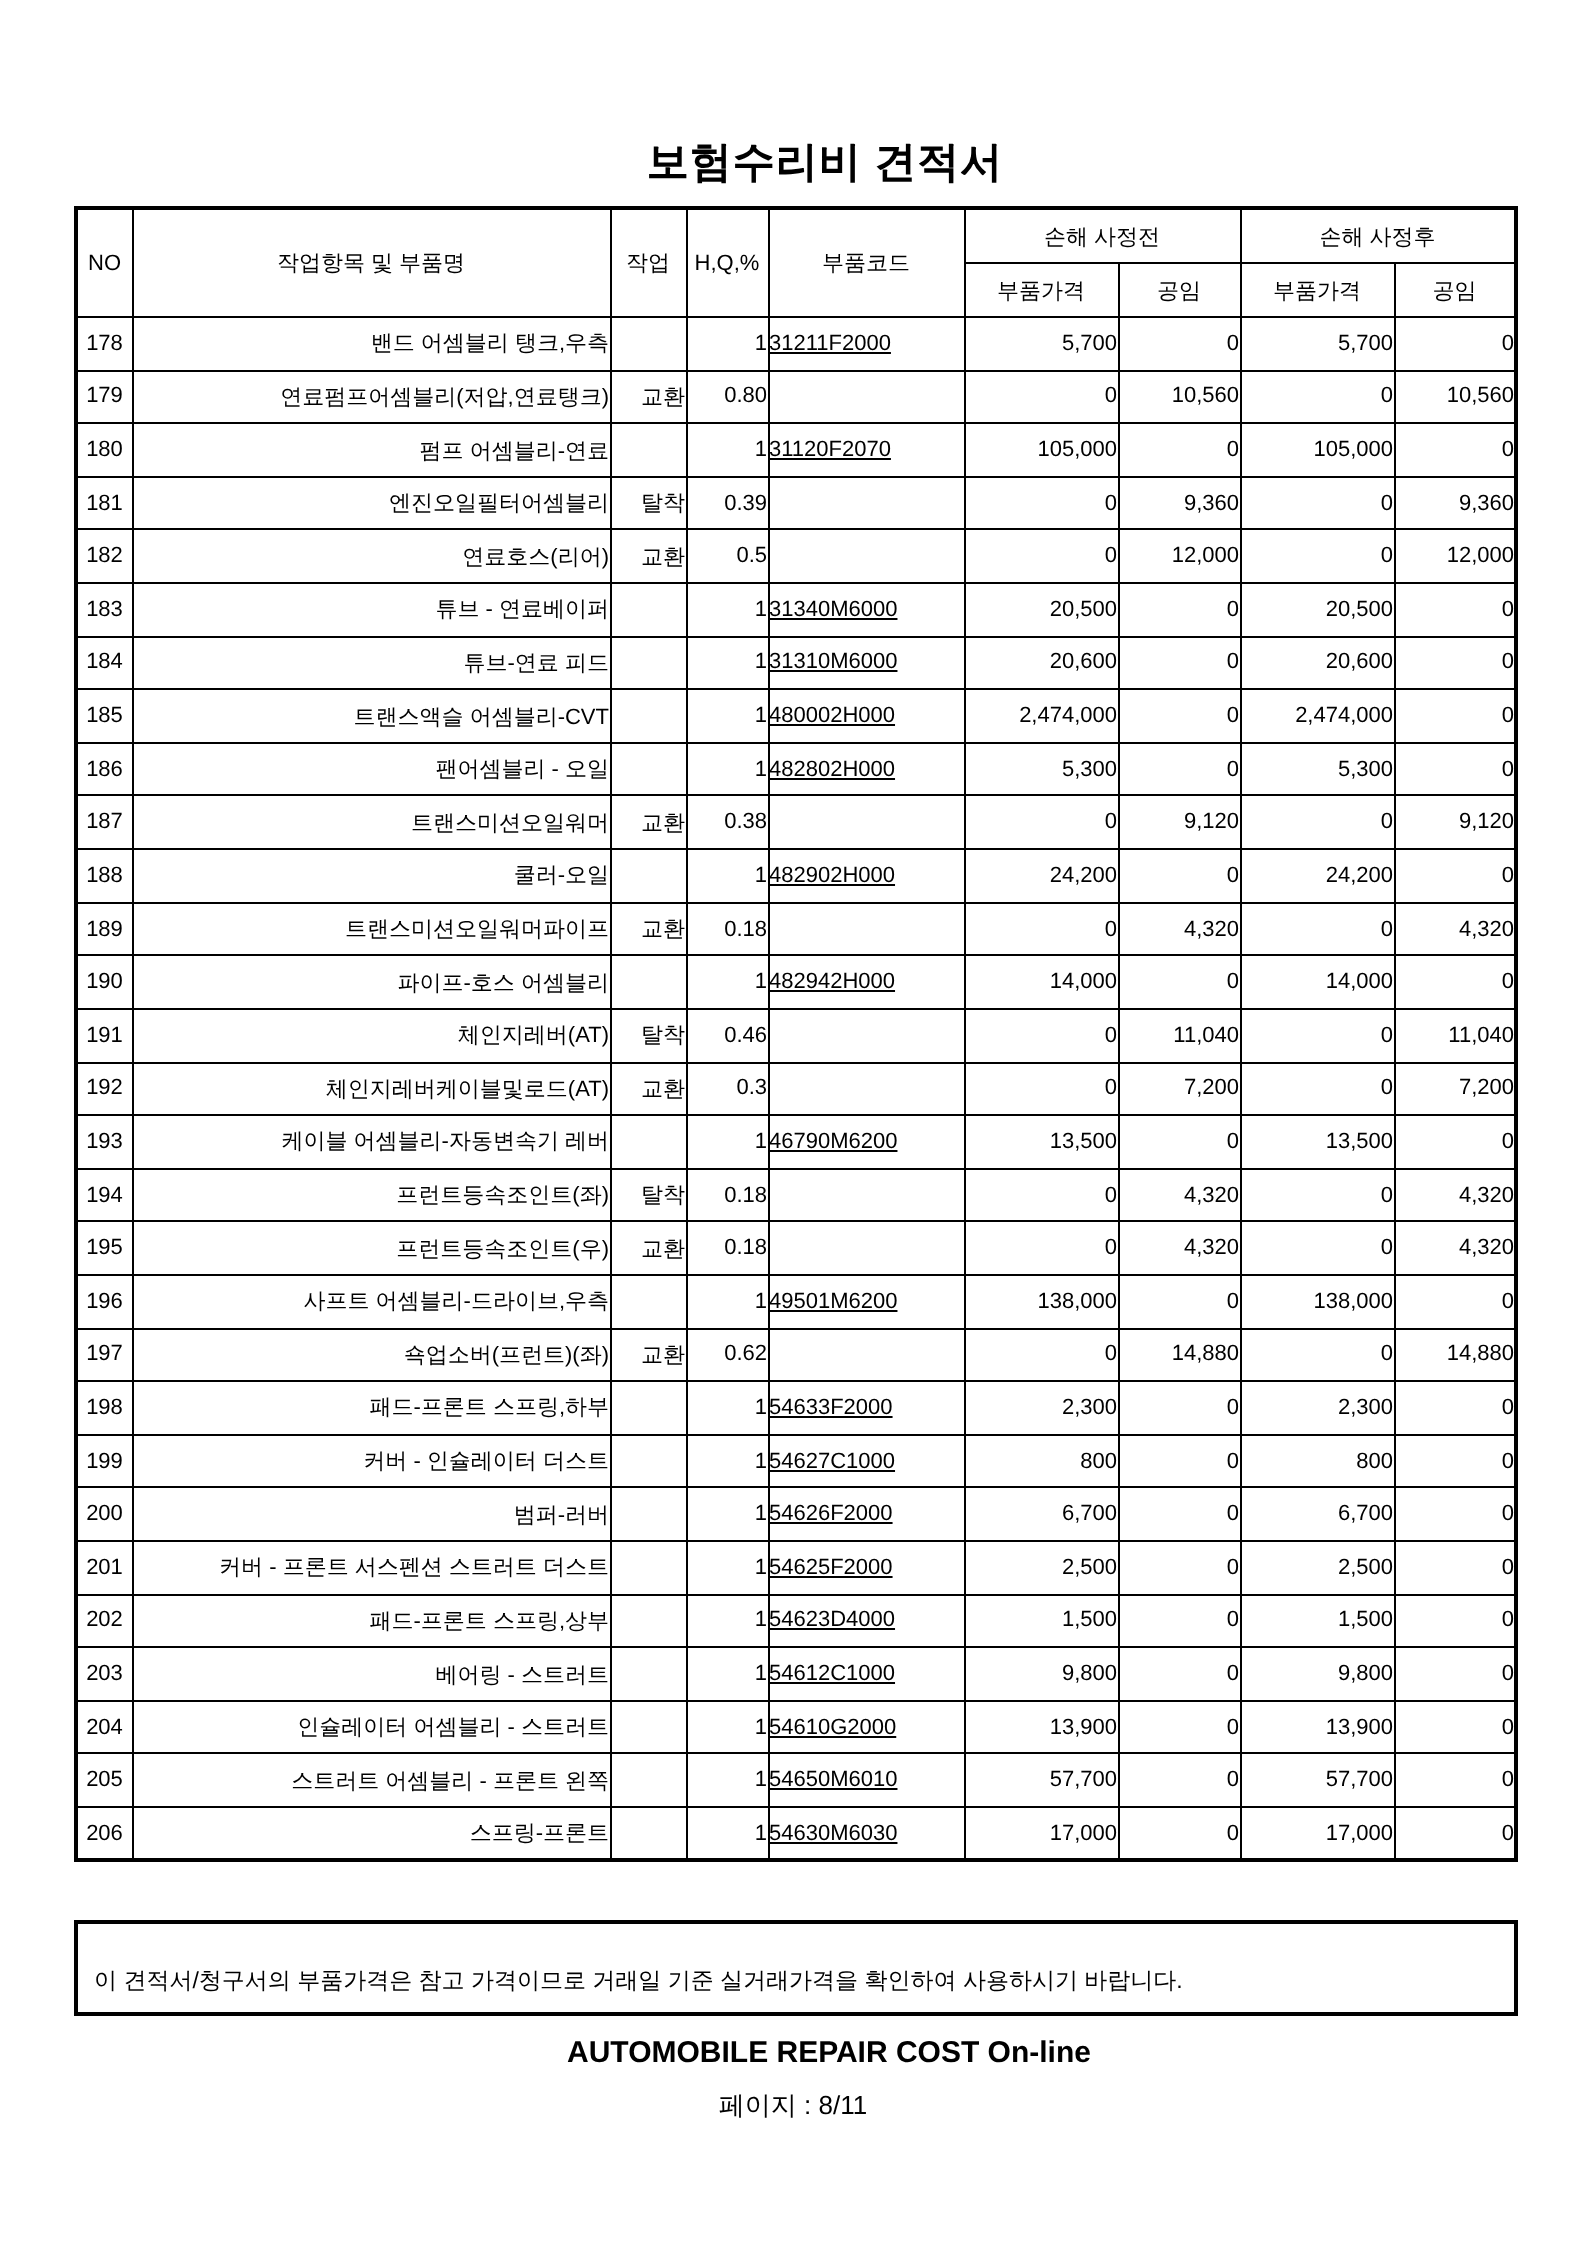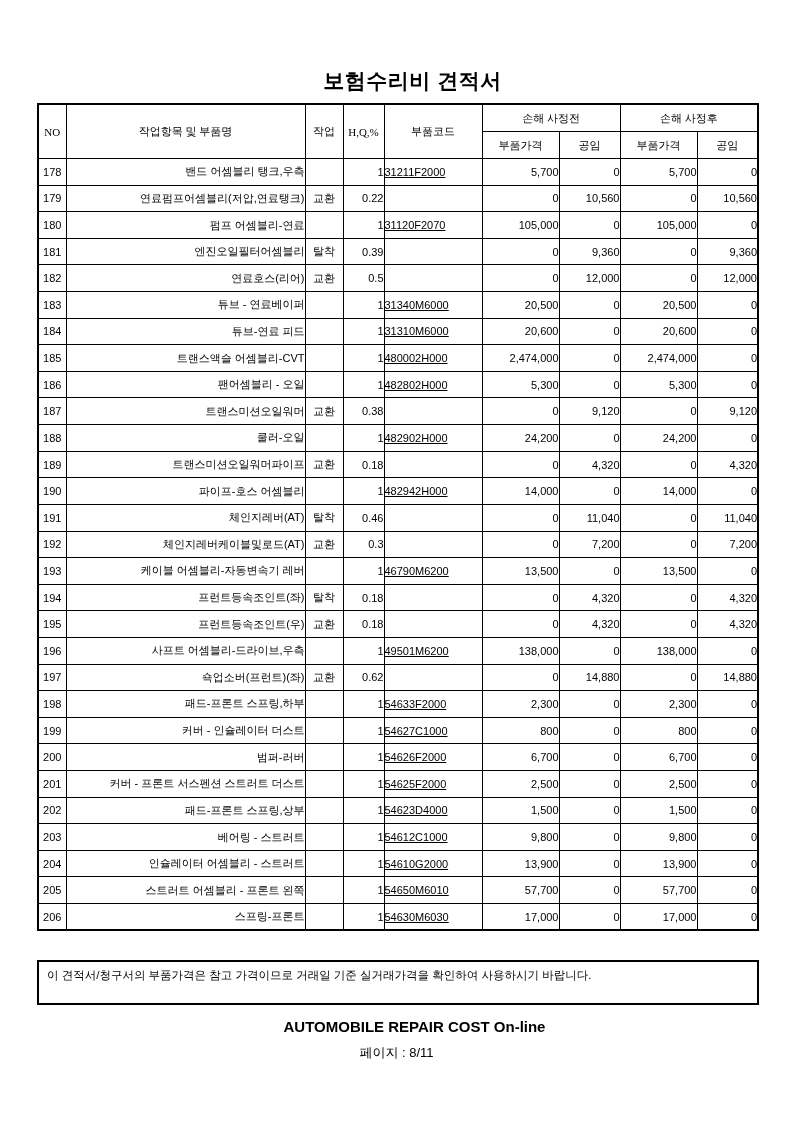--- a/index.html
+++ b/index.html
@@ -38,36 +38,35 @@
     border: 1px solid #000000;
     padding: 0;
     overflow: hidden;
     white-space: nowrap;
     vertical-align: middle;
   }
   table.estimate thead th {
     font-weight: normal;
     text-align: center;
     height: 26px;
-    font-family: Liberation Serif, serif;
   }
   table.estimate tbody tr { height: 26.62px; }
   td.c-no   { text-align: center; }
   td.c-item { text-align: right; padding-left: 17px; }
-  td.c-work { text-align: center; }
+  td.c-work { text-align: right; }
   td.c-hq   { text-align: right; padding-right: 7px; }
   td.c-code { text-align: left; padding-left: 5px; text-decoration: underline; }
   td.c-num  { text-align: right; padding-right: 7px; }
   .notice {
     position: absolute;
     left: 37px; top: 960px;
     width: 722px; height: 45px;
     box-sizing: border-box;
     border: 2px solid #000000;
-    padding: 6px 8px;
+    padding: 22px 8px;
     font-size: 11.5px;
     line-height: 15px;
   }
   .brand {
     position: absolute;
     top: 1018px; left: 0;
     width: 100%;
     text-align: center;
     font-size: 15px;
     font-weight: bold;
@@ -126,21 +125,21 @@
           <td class="c-code">31211F2000</td>
           <td class="c-num">5,700</td>
           <td class="c-num">0</td>
           <td class="c-num">5,700</td>
           <td class="c-num">0</td>
         </tr>
         <tr>
           <td class="c-no">179</td>
           <td class="c-item">연료펌프어셈블리(저압,연료탱크)</td>
           <td class="c-work">교환</td>
-          <td class="c-hq">0.22</td>
+          <td class="c-hq">0.80</td>
           <td class="c-code"></td>
           <td class="c-num">0</td>
           <td class="c-num">10,560</td>
           <td class="c-num">0</td>
           <td class="c-num">10,560</td>
         </tr>
         <tr>
           <td class="c-no">180</td>
           <td class="c-item">펌프 어셈블리-연료</td>
           <td class="c-work"></td>

